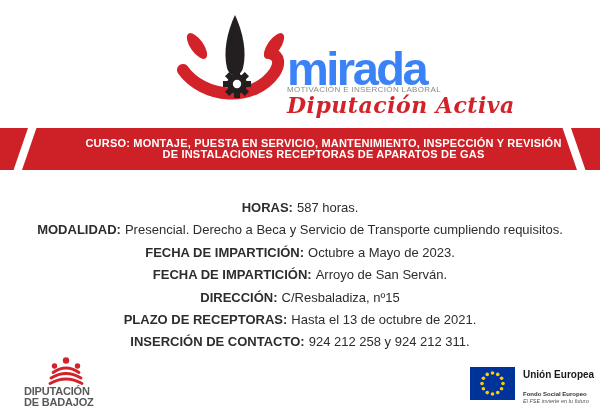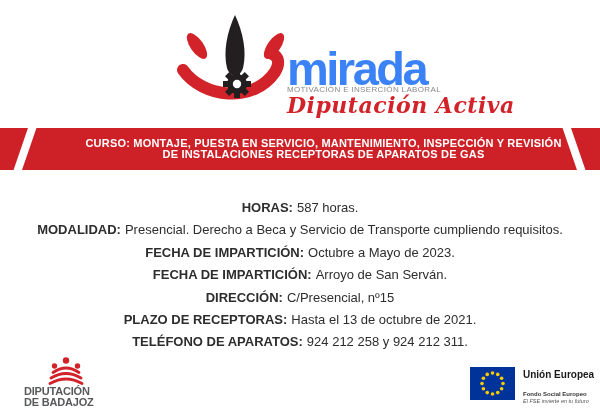--- a/index.html
+++ b/index.html
@@ -78,23 +78,23 @@
       <div class="banner-line">CURSO: MONTAJE, PUESTA EN SERVICIO, MANTENIMIENTO, INSPECCIÓN Y REVISIÓN</div>
       <div class="banner-line">DE INSTALACIONES RECEPTORAS DE APARATOS DE GAS</div>
     </div>
   </div>
 
   <div class="details">
     <div class="detail-row"><span class="lbl">HORAS:</span><span>587 horas.</span></div>
     <div class="detail-row"><span class="lbl">MODALIDAD:</span><span>Presencial. Derecho a Beca y Servicio de Transporte cumpliendo requisitos.</span></div>
     <div class="detail-row"><span class="lbl">FECHA DE IMPARTICIÓN:</span><span>Octubre a Mayo de 2023.</span></div>
     <div class="detail-row"><span class="lbl">FECHA DE IMPARTICIÓN:</span><span>Arroyo de San Serván.</span></div>
-    <div class="detail-row"><span class="lbl">DIRECCIÓN:</span><span>C/Presencial, nº15</span></div>
+    <div class="detail-row"><span class="lbl">DIRECCIÓN:</span><span>C/Resbaladiza, nº15</span></div>
     <div class="detail-row"><span class="lbl">PLAZO DE RECEPTORAS:</span><span>Hasta el 13 de octubre de 2021.</span></div>
-    <div class="detail-row"><span class="lbl">TELÉFONO DE APARATOS:</span><span>924 212 258 y 924 212 311.</span></div>
+    <div class="detail-row"><span class="lbl">INSERCIÓN DE CONTACTO:</span><span>924 212 258 y 924 212 311.</span></div>
   </div>
 
   <div class="dip-block">
     <span>
       <svg width="42" height="28" viewBox="0 0 42 28" xmlns="http://www.w3.org/2000/svg">
         <circle cx="21" cy="3.5" r="3.2" fill="#d2232a"></circle>
         <circle cx="9.5" cy="9" r="2.7" fill="#d2232a"></circle>
         <circle cx="32.5" cy="9" r="2.7" fill="#d2232a"></circle>
         <path d="M8,15.5 Q21,6.5 34,15.5" fill="none" stroke="#d2232a" stroke-width="2.8" stroke-linecap="round"></path>
         <path d="M6,21 Q21,12 36,21" fill="none" stroke="#d2232a" stroke-width="2.8" stroke-linecap="round"></path>

